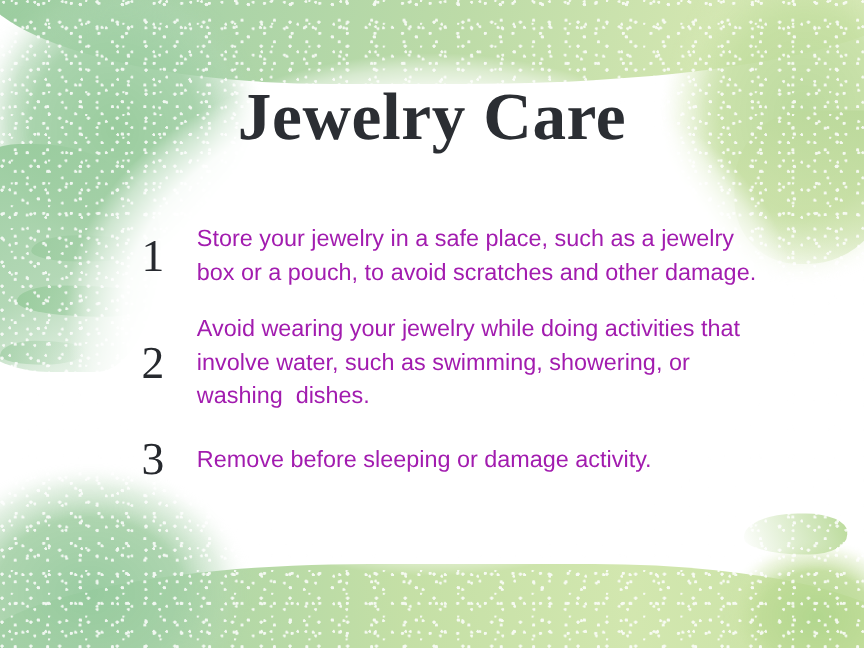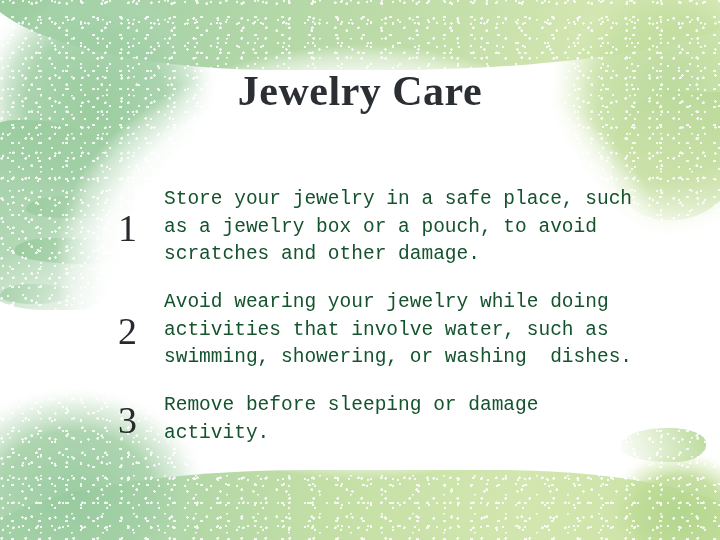--- a/index.html
+++ b/index.html
@@ -187,21 +187,21 @@
   }
 
   .poster-title {
     position: absolute;
     top: 70px;
     left: 0;
     width: 720px;
     text-align: center;
     font-family: "Liberation Serif", "DejaVu Serif", serif;
     font-weight: 700;
-    font-size: 42px;
+    font-size: 56px;
     line-height: 1.0;
     letter-spacing: 0.5px;
     color: #2b2e33;
     white-space: nowrap;
   }
 
   .tips {
     position: absolute;
     left: 118px;
     top: 186px;
@@ -221,24 +221,24 @@
     font-family: "Liberation Serif", "DejaVu Serif", serif;
     font-weight: 400;
     font-size: 38px;
     line-height: 1;
     color: #26292e;
     text-align: left;
   }
 
   .tip-text {
     flex: 1 1 auto;
-    font-family: Liberation Mono, monospace;
+    font-family: Liberation Sans, sans-serif;
     font-size: 19.5px;
     line-height: 1.42;
-    color: #14532d;
+    color: #a21caf;
     white-space: pre-wrap;
   }
 
   .tip-1 .tip-text { width: 448px; }
   .tip-2 { margin-top: 6px; }
   .tip-3 { margin-top: 8px; }
 </style>
 </head>
 <body>
 

